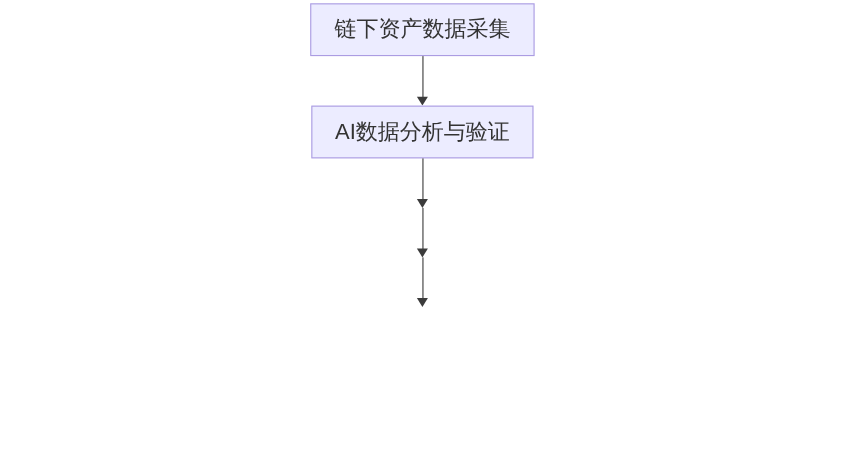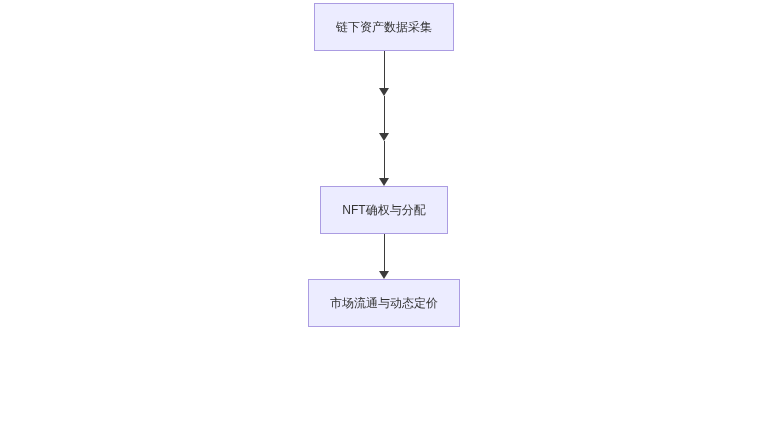--- a/index.html
+++ b/index.html
@@ -23,21 +23,21 @@
     height: 427px;
     display: flex;
     flex-direction: column;
     align-items: center;
     padding-top: 3px;
   }
   .node {
     background: var(--node-fill);
     border: 1px solid var(--node-border);
     color: var(--node-text);
-    font-size: 12px;
+    font-size: 20px;
     line-height: 20px;
     padding: 13px 21px;
     display: flex;
     align-items: center;
     justify-content: center;
     white-space: nowrap;
     min-height: 48px;
   }
   .edge {
     height: 45px;
@@ -66,38 +66,35 @@
 
   <div class="node">
     <span>链下资产数据采集</span>
   </div>
 
   <div class="edge">
     <div class="line"></div>
     <div class="head"></div>
   </div>
 
+  <div class="node">
+    <span>AI数据分析与验证</span>
+  </div>
 
   <div class="edge">
     <div class="line"></div>
     <div class="head"></div>
   </div>
 
 
   <div class="edge">
     <div class="line"></div>
     <div class="head"></div>
   </div>
 
-  <div class="node">
-    <span>NFT确权与分配</span>
-  </div>
 
   <div class="edge">
     <div class="line"></div>
     <div class="head"></div>
   </div>
 
-  <div class="node">
-    <span>市场流通与动态定价</span>
-  </div>
 
 </div>
 
 </body></html>

